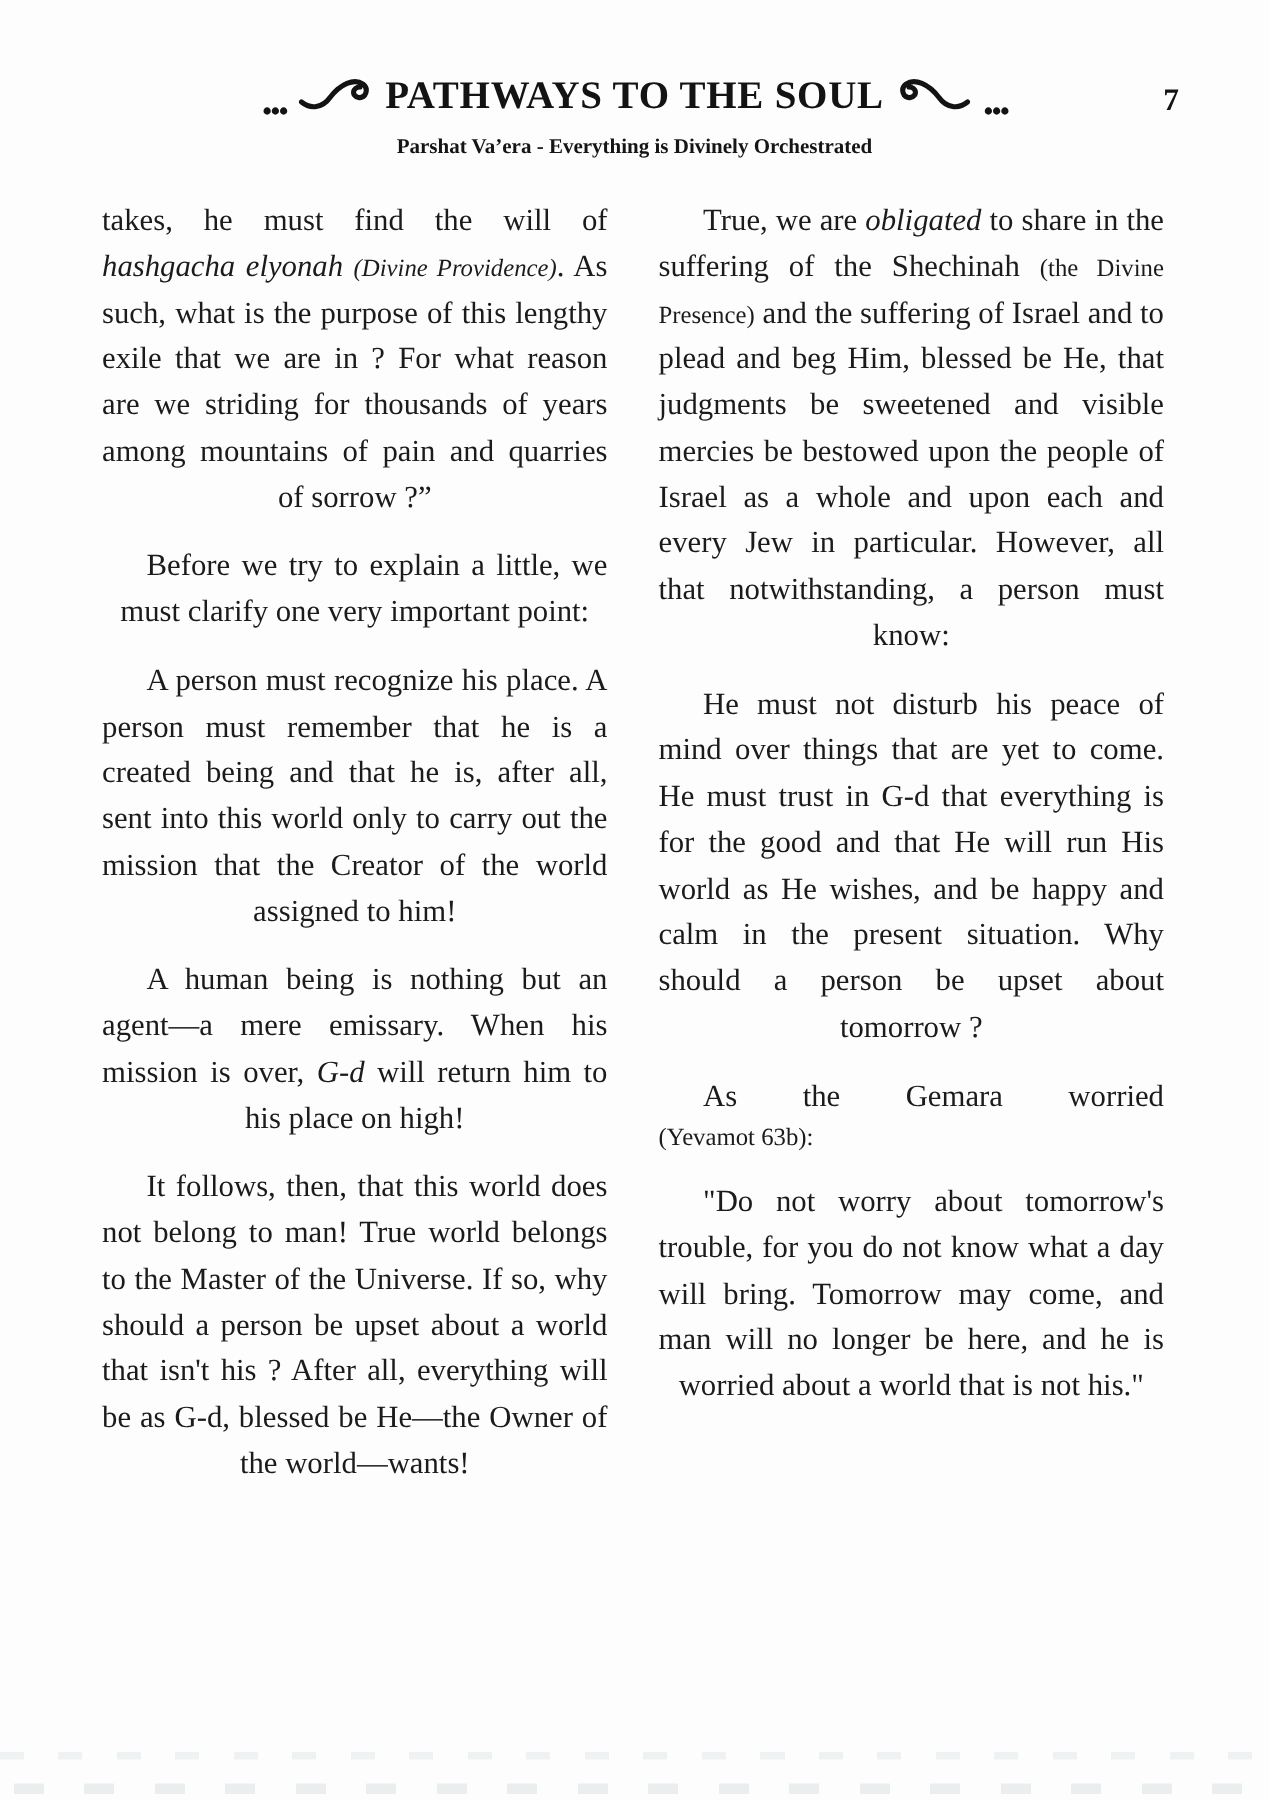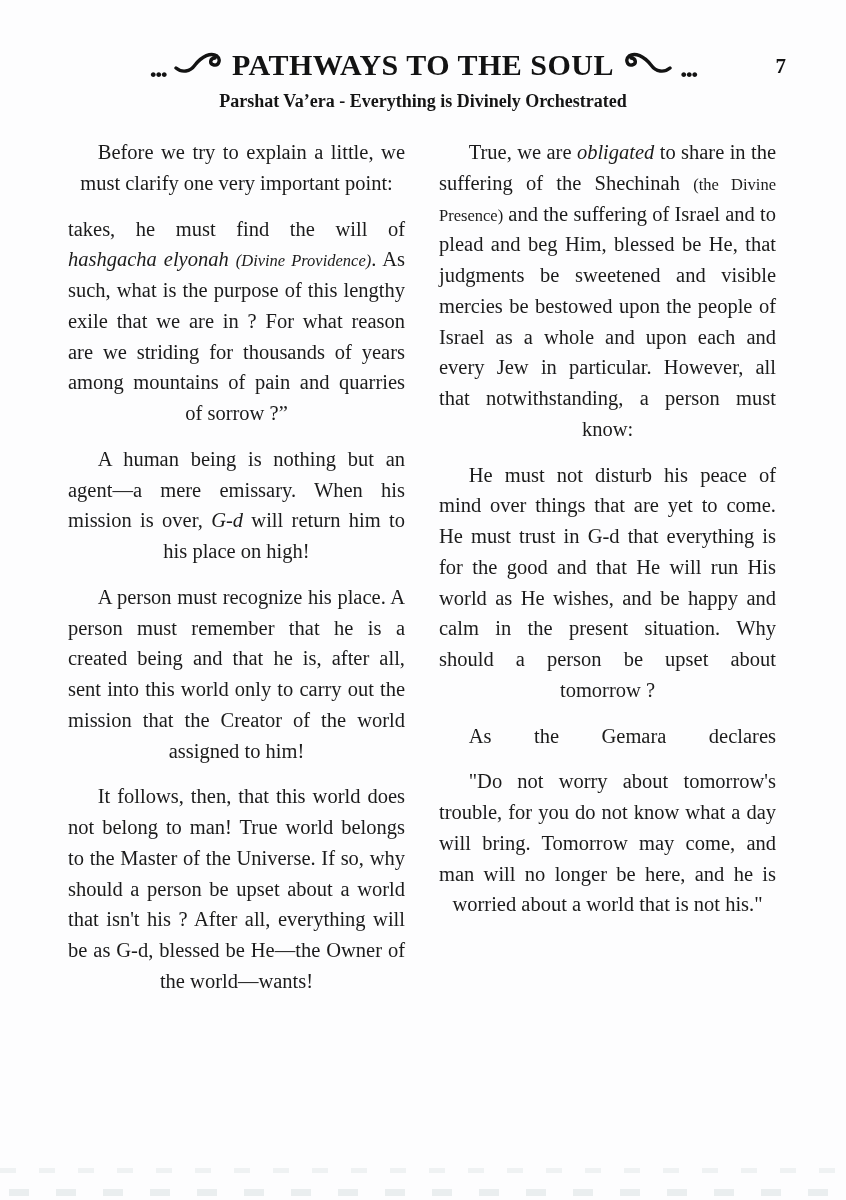--- a/index.html
+++ b/index.html
@@ -15,34 +15,34 @@
     color: #1b1b1b;
   }
   
   .header { position: relative; padding-top: 44px; text-align: center; }
   .title-row {
     display: flex; justify-content: center; align-items: center;
     gap: 8px; height: 40px;
   }
   .title {
     margin: 0;
-    font-size: 30px; font-weight: 700; line-height: 1.1;
+    font-size: 26px; font-weight: 700; line-height: 1.1;
     letter-spacing: 0.5px; color: #131313;
     white-space: nowrap;
   }
   .dots {
     font-size: 30px; font-weight: 700; line-height: 1;
     letter-spacing: -2px; color: #131313;
     transform: translateY(3px);
   }
   .flourish { display: block; }
   .flourish.rtl { transform: scaleX(-1); }
   .subtitle {
     margin-top: 7px;
-    font-size: 18px; font-weight: 700; color: #151515;
+    font-size: 14px; font-weight: 700; color: #151515;
   }
   .page-number {
     position: absolute; top: 54px; right: 60px;
     font-size: 21px; font-weight: 700; color: #131313;
   }
   
   .columns {
     display: flex; gap: 34px;
     padding: 25px 70px 0 68px;
   }
@@ -93,31 +93,32 @@
         <path d="M2 18 C8 23 16 22 21 15 C28 6 37 2 43 6 C47 9 45 16 40 15 C35 14 36 8 41 8" fill="none" stroke="#131313" stroke-width="3.4" stroke-linecap="round"></path>
       </svg>
       <span class="dots">...</span>
     </div>
     <div class="subtitle">Parshat Va’era - Everything is Divinely Orchestrated</div>
     <div class="page-number">7</div>
   </header>
 
   <main class="columns">
     <section class="col" id="left-col">
+        <p class="para"><span>takes, he must find the will of </span><span class="italic">hashgacha elyonah</span><span> </span><span class="italic small">(Divine Providence)</span><span>. As such, what is the purpose of this lengthy exile that we are in ? For what reason are we striding for thousands of years among mountains of pain and quarries of sorrow ?”</span></p>
         <p class="para indent"><span>Before we try to explain a little, we must clarify one very important point:</span></p>
-        <p class="para"><span>takes, he must find the will of </span><span class="italic">hashgacha elyonah</span><span> </span><span class="italic small">(Divine Providence)</span><span>. As such, what is the purpose of this lengthy exile that we are in ? For what reason are we striding for thousands of years among mountains of pain and quarries of sorrow ?”</span></p>
+        <p class="para indent"><span>A person must recognize his place. A person must remember that he is a created being and that he is, after all, sent into this world only to carry out the mission that the Creator of the world assigned to him!</span></p>
         <p class="para indent"><span>A human being is nothing but an agent—a mere emissary. When his mission is over, </span><span class="italic">G-d</span><span> will return him to his place on high!</span></p>
-        <p class="para indent"><span>A person must recognize his place. A person must remember that he is a created being and that he is, after all, sent into this world only to carry out the mission that the Creator of the world assigned to him!</span></p>
         <p class="para indent"><span>It follows, then, that this world does not belong to man! True world belongs to the Master of the Universe. If so, why should a person be upset about a world that isn't his ? After all, everything will be as G-d, blessed be He—the Owner of the world—wants!</span></p>
       </section>
     <section class="col" id="right-col">
         <p class="para indent"><span>True, we are </span><span class="italic">obligated</span><span> to share in the suffering of the Shechinah </span><span class="small">(the Divine Presence)</span><span> and the suffering of Israel and to plead and beg Him, blessed be He, that judgments be sweetened and visible mercies be bestowed upon the people of Israel as a whole and upon each and every Jew in particular. However, all that notwithstanding, a person must know:</span></p>
         <p class="para indent"><span>He must not disturb his peace of mind over things that are yet to come. He must trust in G-d that everything is for the good and that He will run His world as He wishes, and be happy and calm in the present situation. Why should a person be upset about tomorrow ?</span></p>
         <p class="para last-left">
-          <span class="linefull">As the Gemara declares</span>
+          <span class="linefull">As the Gemara worried</span>
+          <span class="small lineleft">(Yevamot 63b):</span>
         </p>
         <p class="para indent"><span>"Do not worry about tomorrow's trouble, for you do not know what a day will bring. Tomorrow may come, and man will no longer be here, and he is worried about a world that is not his."</span></p>
       </section>
   </main>
 
   <div class="scan-band">
     <div class="scan-row r1"></div>
     <div class="scan-row r2"></div>
   </div>
 

